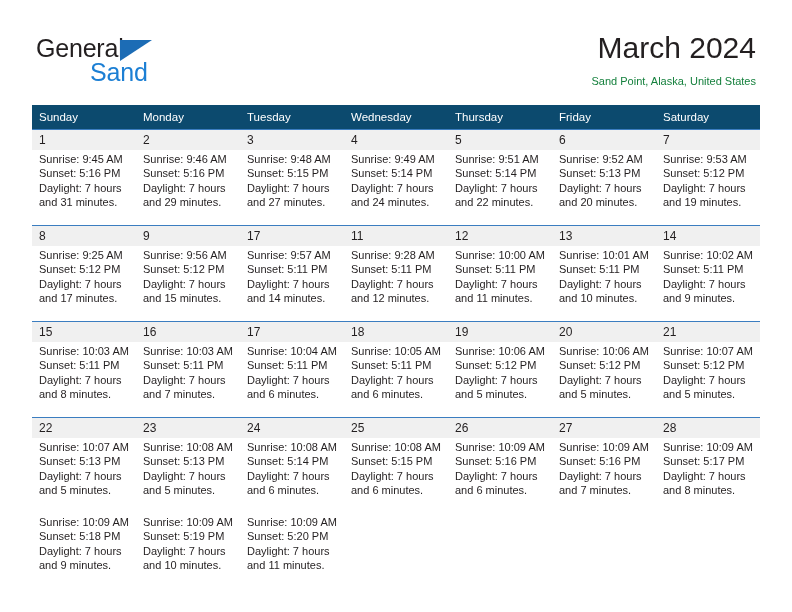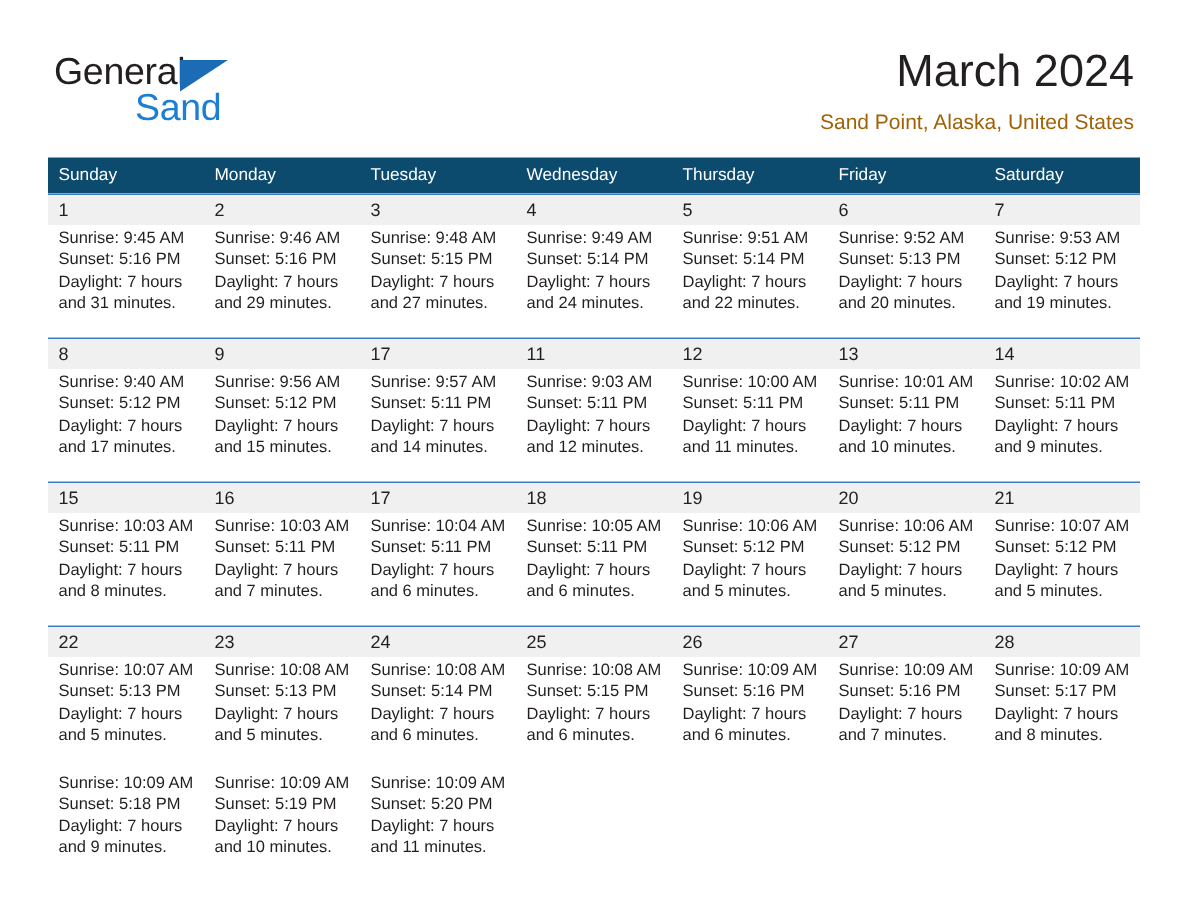--- a/index.html
+++ b/index.html
@@ -68,22 +68,22 @@
     top: 30px;
     text-align: right;
   }
   .cal-title {
     font-size: 30px;
     color: #231f20;
     line-height: 36px;
     white-space: nowrap;
   }
   .cal-subtitle {
-    font-size: 14px;
-    color: #a16207;
+    font-size: 11px;
+    color: #15803d;
     line-height: 22px;
     margin-top: 4px;
     white-space: nowrap;
   }
 
   
   .calendar {
     position: absolute;
     left: 32px;
     top: 105px;
@@ -231,39 +231,39 @@
           <td>8</td>
           <td>9</td>
           <td>17</td>
           <td>11</td>
           <td>12</td>
           <td>13</td>
           <td>14</td>
         </tr>
         <tr class="detail-row">
           <td>
-            <span class="detail-line">Sunrise: 9:40 AM</span>
+            <span class="detail-line">Sunrise: 9:25 AM</span>
             <span class="detail-line">Sunset: 5:12 PM</span>
             <span class="detail-line">Daylight: 7 hours</span>
             <span class="detail-line">and 17 minutes.</span>
           </td>
           <td>
             <span class="detail-line">Sunrise: 9:56 AM</span>
             <span class="detail-line">Sunset: 5:12 PM</span>
             <span class="detail-line">Daylight: 7 hours</span>
             <span class="detail-line">and 15 minutes.</span>
           </td>
           <td>
             <span class="detail-line">Sunrise: 9:57 AM</span>
             <span class="detail-line">Sunset: 5:11 PM</span>
             <span class="detail-line">Daylight: 7 hours</span>
             <span class="detail-line">and 14 minutes.</span>
           </td>
           <td>
-            <span class="detail-line">Sunrise: 9:03 AM</span>
+            <span class="detail-line">Sunrise: 9:28 AM</span>
             <span class="detail-line">Sunset: 5:11 PM</span>
             <span class="detail-line">Daylight: 7 hours</span>
             <span class="detail-line">and 12 minutes.</span>
           </td>
           <td>
             <span class="detail-line">Sunrise: 10:00 AM</span>
             <span class="detail-line">Sunset: 5:11 PM</span>
             <span class="detail-line">Daylight: 7 hours</span>
             <span class="detail-line">and 11 minutes.</span>
           </td>

